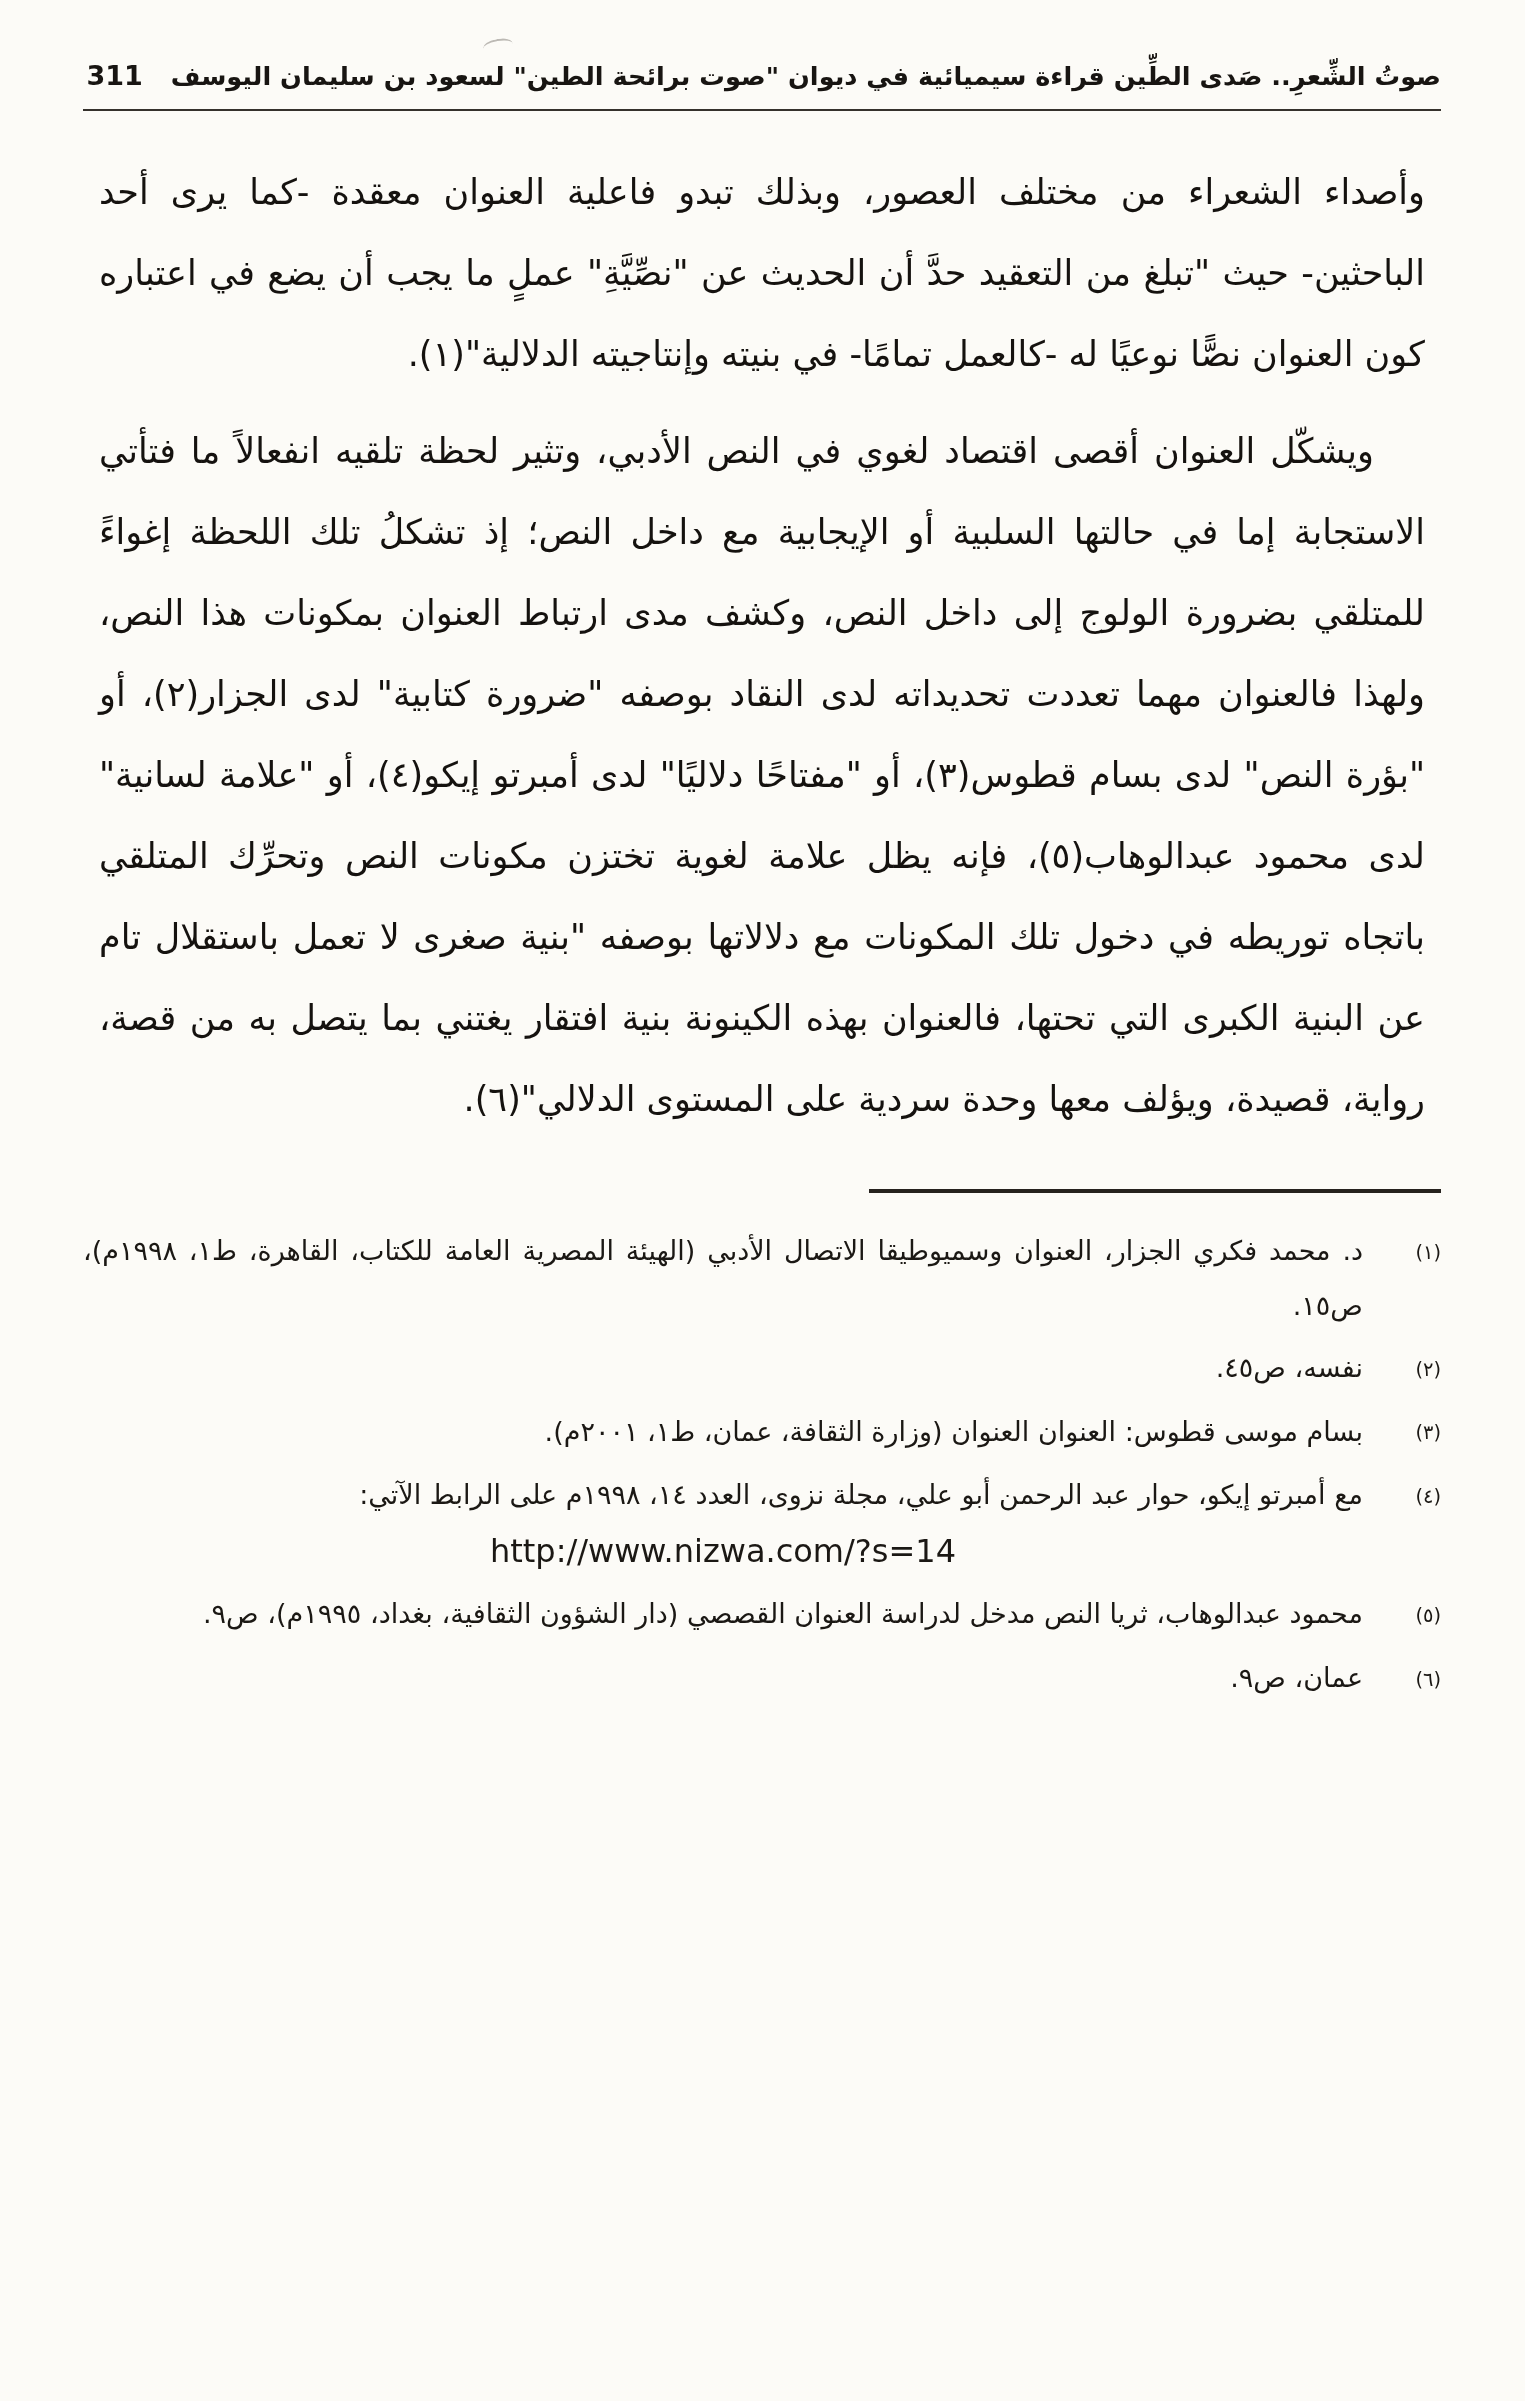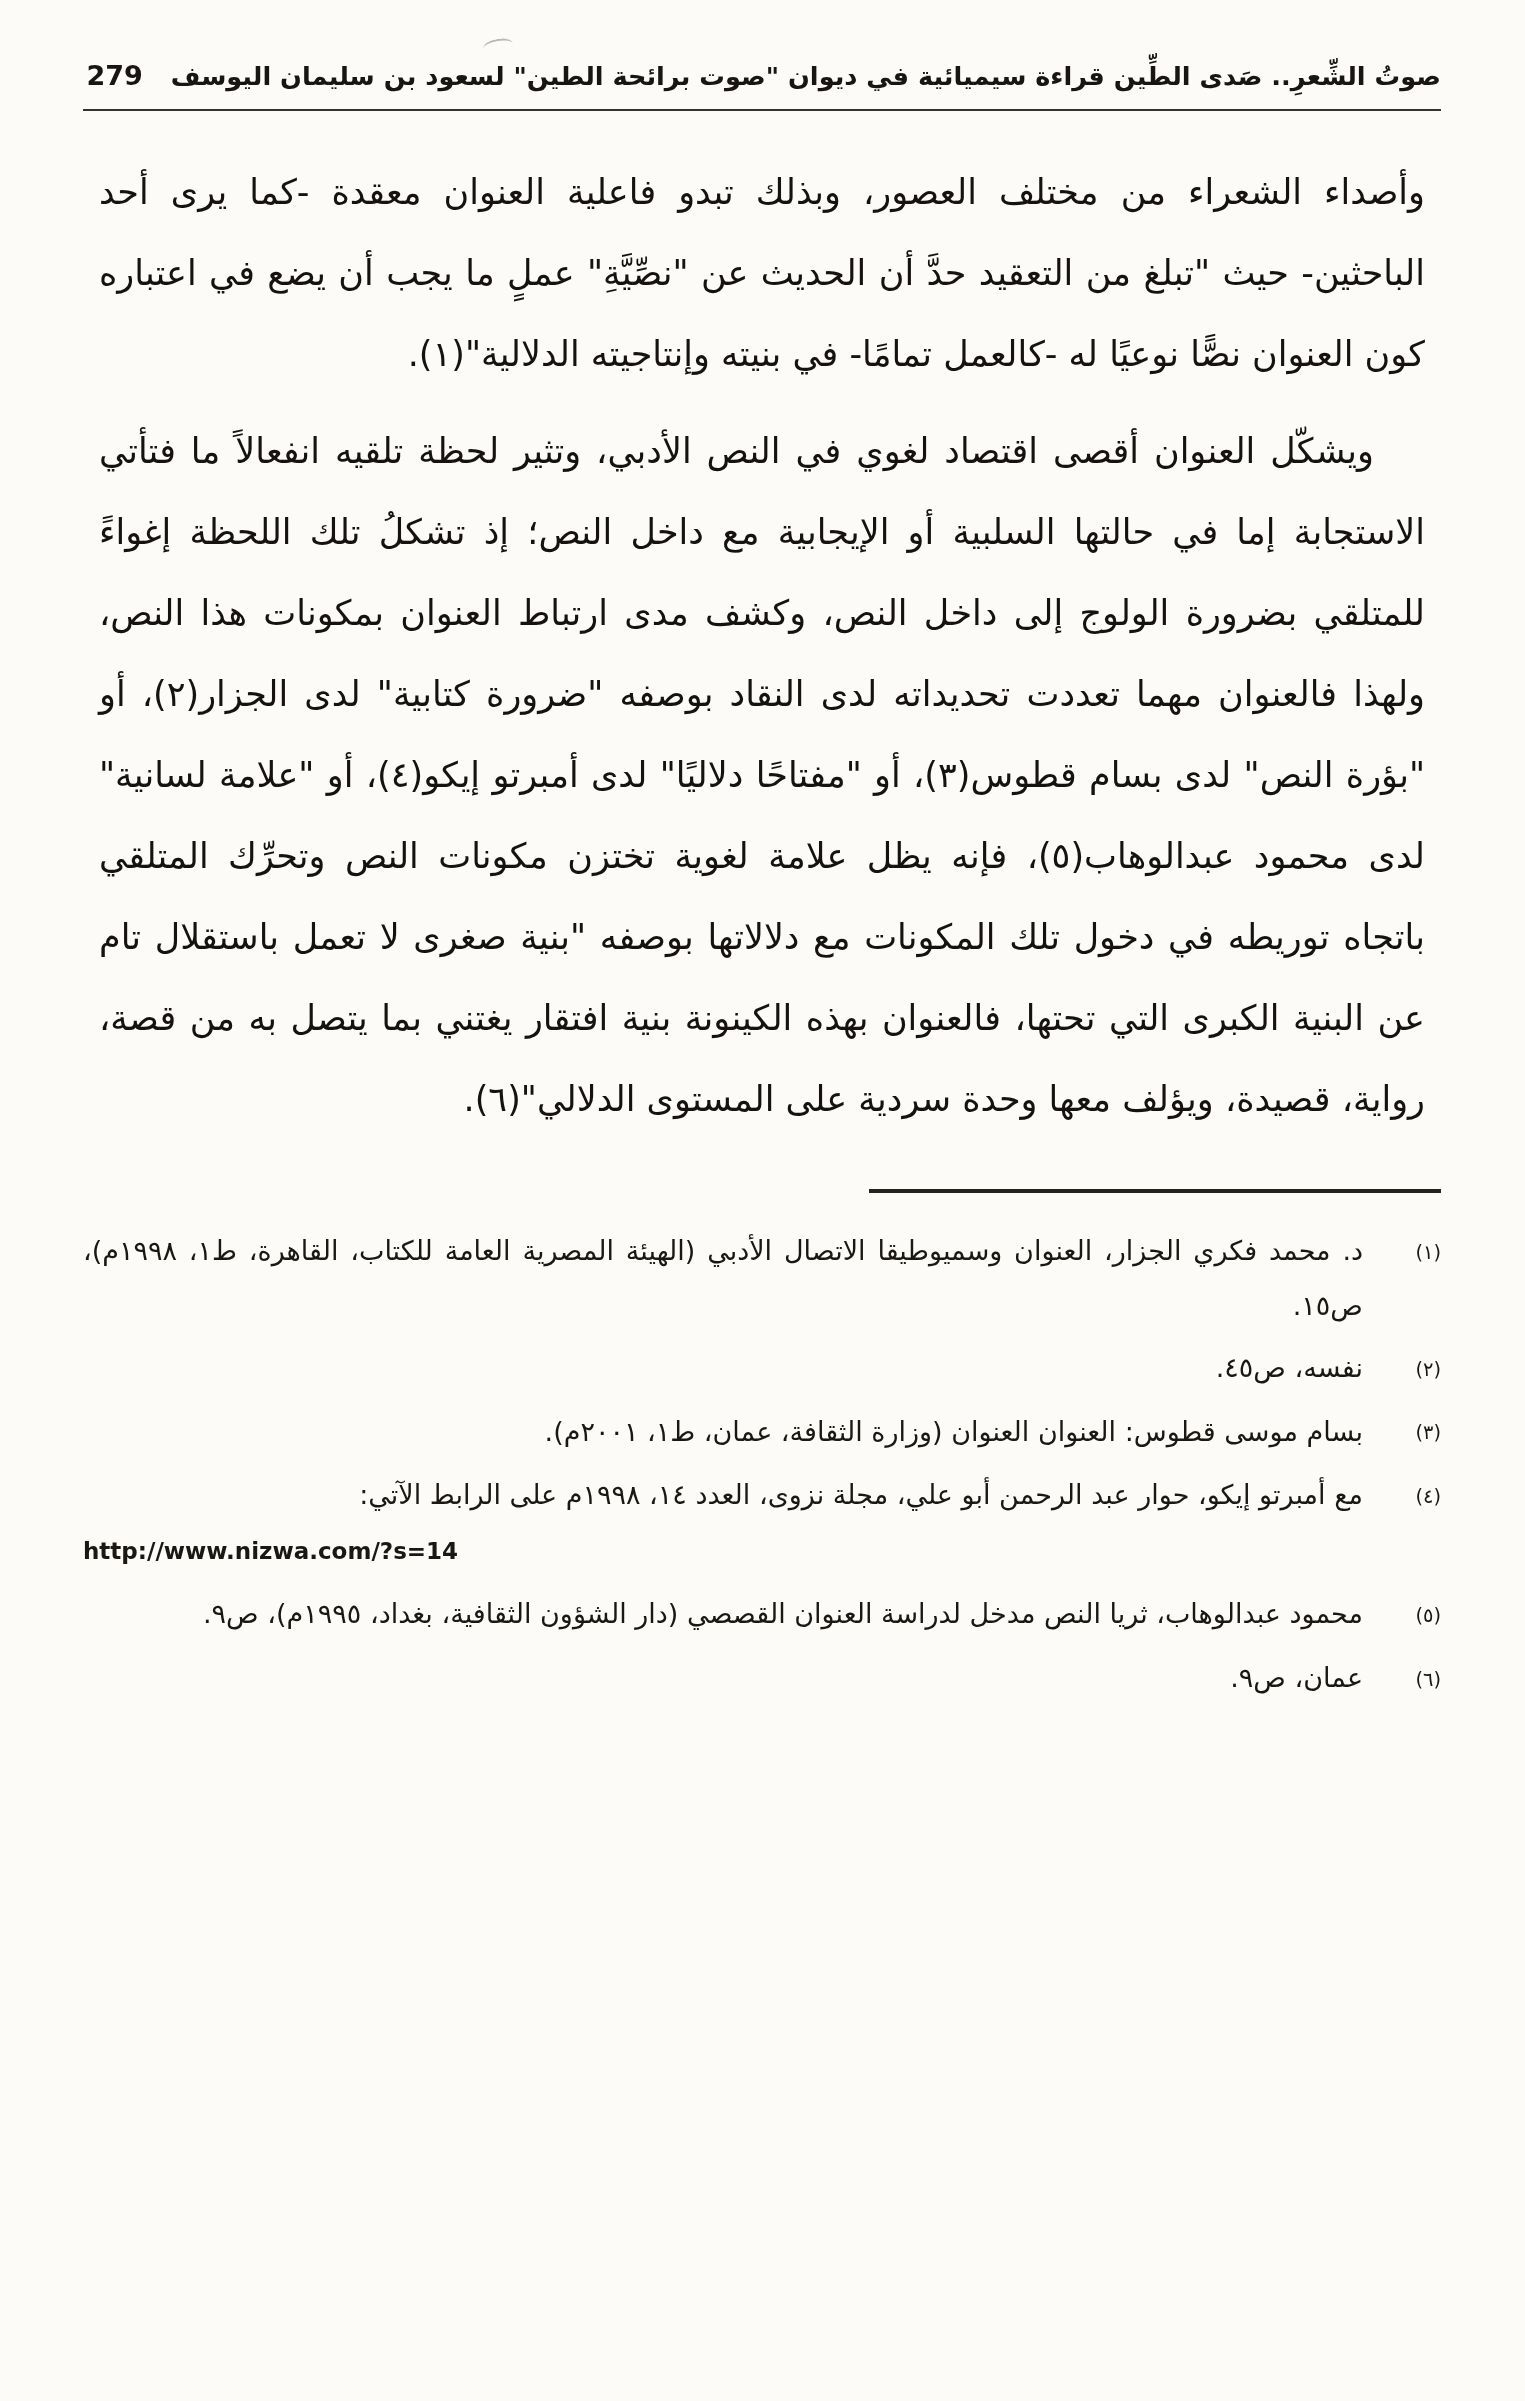--- a/index.html
+++ b/index.html
@@ -87,36 +87,35 @@
     text-align: right;
     padding-top: 1.8px;
   }
   .fn-text {
     flex: 1;
     text-align: justify;
   }
   .fn-url {
     direction: ltr;
     unicode-bidi: isolate;
-    text-align: left;
-    font-size: 23px;
+    text-align: center;
+    font-size: 32px;
     margin-top: 1.8px;
-    font-weight: bold;
   }
 </style>
 </head>
 <body>
 
 <div class="page">
 
   <div class="smudge"></div>
 
   <header class="page-header">
     <span class="running-title">صوتُ الشِّعرِ.. صَدى الطِّين قراءة سيميائية في ديوان "صوت برائحة الطين" لسعود بن سليمان اليوسف</span>
-    <span class="page-number">279</span>
+    <span class="page-number">311</span>
   </header>
 
   <div class="header-rule"></div>
 
   <main class="body-text">
     <p class="para">وأصداء الشعراء من مختلف العصور، وبذلك تبدو فاعلية العنوان معقدة -كما يرى أحد الباحثين- حيث "تبلغ من التعقيد حدَّ أن الحديث عن "نصِّيَّةِ" عملٍ ما يجب أن يضع في اعتباره كون العنوان نصًّا نوعيًا له -كالعمل تمامًا- في بنيته وإنتاجيته الدلالية"(١).</p>
     <p class="para">ويشكّل العنوان أقصى اقتصاد لغوي في النص الأدبي، وتثير لحظة تلقيه انفعالاً ما فتأتي الاستجابة إما في حالتها السلبية أو الإيجابية مع داخل النص؛ إذ تشكلُ تلك اللحظة إغواءً للمتلقي بضرورة الولوج إلى داخل النص، وكشف مدى ارتباط العنوان بمكونات هذا النص، ولهذا فالعنوان مهما تعددت تحديداته لدى النقاد بوصفه "ضرورة كتابية" لدى الجزار(٢)، أو "بؤرة النص" لدى بسام قطوس(٣)، أو "مفتاحًا دلاليًا" لدى أمبرتو إيكو(٤)، أو "علامة لسانية" لدى محمود عبدالوهاب(٥)، فإنه يظل علامة لغوية تختزن مكونات النص وتحرِّك المتلقي باتجاه توريطه في دخول تلك المكونات مع دلالاتها بوصفه "بنية صغرى لا تعمل باستقلال تام عن البنية الكبرى التي تحتها، فالعنوان بهذه الكينونة بنية افتقار يغتني بما يتصل به من قصة، رواية، قصيدة، ويؤلف معها وحدة سردية على المستوى الدلالي"(٦).</p>
   </main>
 
   <div class="footnote-rule"></div>

